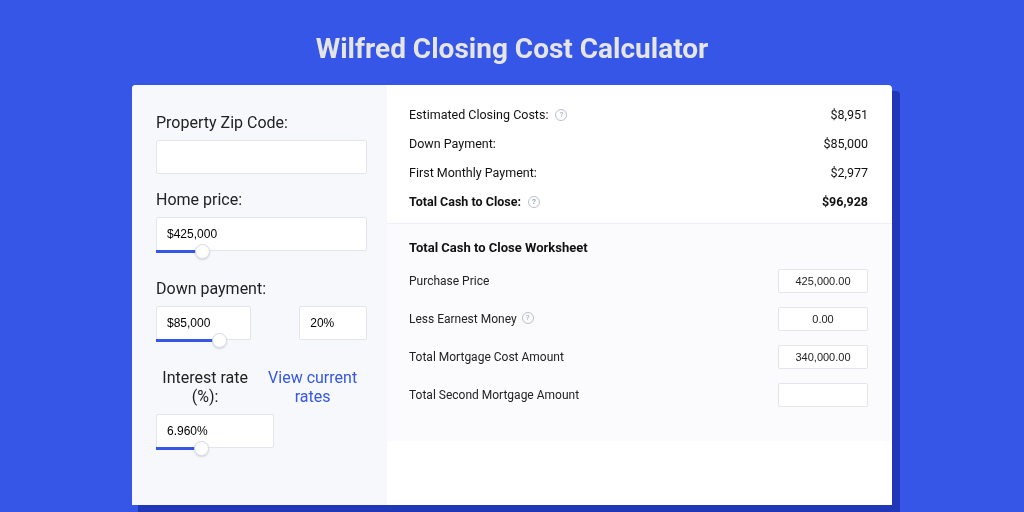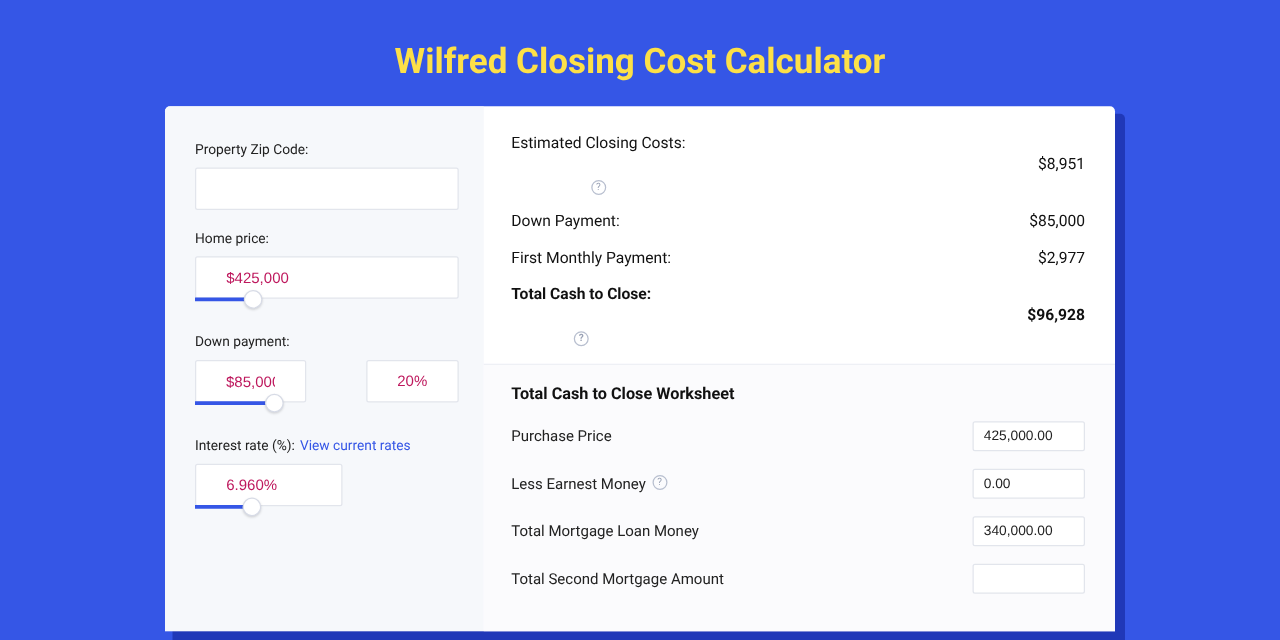--- a/index.html
+++ b/index.html
@@ -4,21 +4,21 @@
 <style>
   * { box-sizing: border-box; margin: 0; padding: 0; }
   html, body { width: 1024px; height: 512px; overflow: hidden; }
   body {
     font-family: -apple-system, BlinkMacSystemFont, "Segoe UI", Roboto, Arial, sans-serif;
     background: #3556e6;
     color: #111;
   }
   .page-title {
     text-align: center;
-    color: #fde047;
+    color: #e5e5e5;
     font-size: 28px;
     font-weight: 700;
     padding: 32px 0 20px;
   }
   .card-wrap {
     width: 760px;
     margin: 0 auto;
     position: relative;
   }
   .card-shadow {
@@ -40,31 +40,31 @@
     background: #f6f8fb;
     padding: 28px 20px 20px 24px;
     font-size: 12px;
     color: #222;
   }
   .right-col {
     flex: 1;
     padding: 22px 24px 20px 22px;
   }
   .field-group { margin-bottom: 16px; }
-  .field-label { font-size: 11px; color: #222; margin-bottom: 8px; display: flex; gap: 4px; align-items: baseline;}
+  .field-label { font-size: 16px; color: #222; margin-bottom: 8px; display: flex; gap: 4px; align-items: baseline; text-align: center;}
   .link-inline { color: #3556e6; cursor: pointer; }
   .text-input {
     width: 100%;
     height: 34px;
     border: 1px solid #e2e5ec;
     background: #fff;
     border-radius: 2px;
-    padding: 0 24px;
+    padding: 0 10px;
     font-size: 12px;
-    color: #be185d;
+    color: #000000;
   }
   .dp-row { display: flex; gap: 8px; }
   .dp-row .text-input:first-child { flex: 1.6; }
   .dp-row .text-input:last-child { flex: 1; margin-left: 40px; }
   .slider-wrap { position: relative; height: 10px; margin-top: 2px; }
   .slider-blue {
     position: absolute; left: 0; top: -3px; height: 3px;
     background: #3556e6;
   }
   .slider-thumb {
@@ -82,35 +82,35 @@
   .slider-ir { width: 56%; }
 
   .section-title {
     font-size: 13px; font-weight: 700; margin-bottom: 14px;
   }
   .summary-row {
     display: flex; justify-content: space-between;
     font-size: 12.5px; margin-bottom: 14px;
     align-items: center;
   }
-  .summary-row .lbl { display: flex; align-items: center; gap: 22px; flex-direction: column; }
+  .summary-row .lbl { display: flex; align-items: center; gap: 7px; }
   .summary-row.bold { font-weight: 700; }
   .help-icon {
     display: inline-flex; align-items: center; justify-content: center;
     width: 12px; height: 12px; border: 1px solid #b8bfcf; border-radius: 50%;
     font-size: 8px; color: #9aa2b5; line-height: 1;
   }
   .worksheet { background: #fbfbfd; margin: 0 -24px 0 -22px; padding: 16px 24px 20px 22px; border-top: 1px solid #eef0f5;}
   .ws-row {
     display: flex; justify-content: space-between; align-items: center;
     font-size: 12px; margin-bottom: 14px;
   }
   .ws-row .lbl { display: flex; align-items: flex-start; gap: 5px; color: #222; }
   .ws-input {
-    width: 90px; height: 24px; text-align: left;
+    width: 90px; height: 24px; text-align: center;
     border: 1px solid #e2e5ec; background: #fff; border-radius: 2px;
     padding: 0 8px; font-size: 11px; color: #222;
   }
 </style>
 </head>
 <body>
 
 <h1 class="page-title">Wilfred Closing Cost Calculator</h1>
 
 <div class="card-wrap">
@@ -200,21 +200,21 @@
         </div>
         <div class="ws-row">
           <span class="lbl">
             <span>Less Earnest Money</span>
             <span class="help-icon">?</span>
           </span>
           <input class="ws-input" value="0.00" style="">
         </div>
         <div class="ws-row">
           <span class="lbl">
-            <span>Total Mortgage Loan Money</span>
+            <span>Total Mortgage Cost Amount</span>
           </span>
           <input class="ws-input" value="340,000.00" style="">
         </div>
         <div class="ws-row">
           <span class="lbl">
             <span>Total Second Mortgage Amount</span>
           </span>
           <input class="ws-input" value="" style="">
         </div>
       </div>

